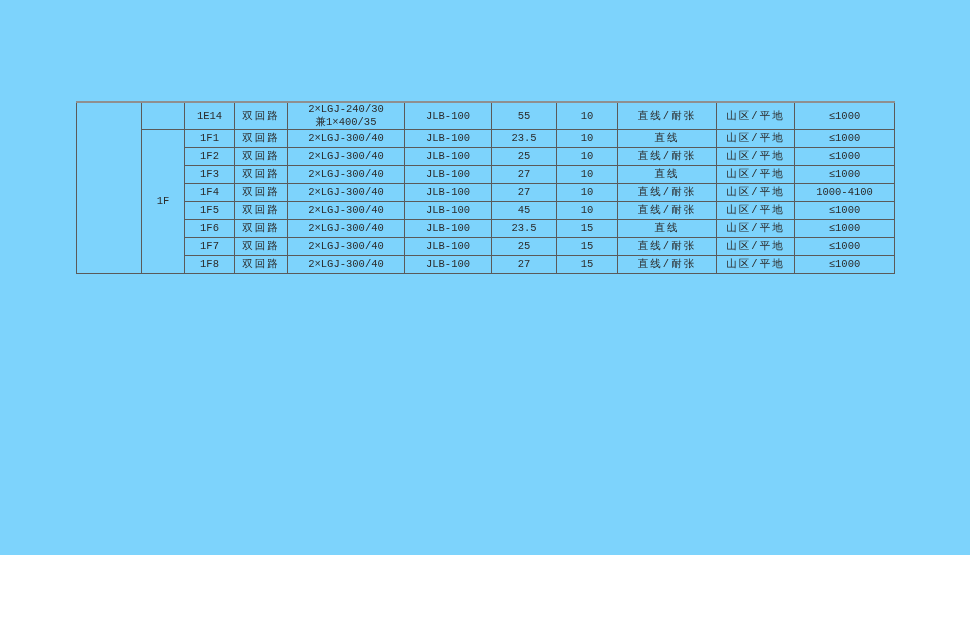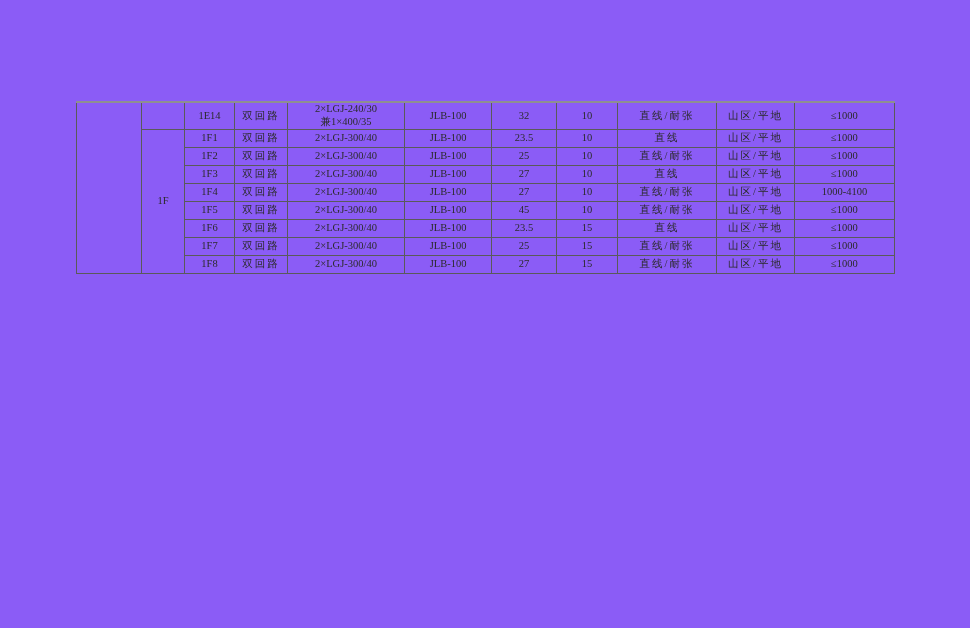--- a/index.html
+++ b/index.html
@@ -3,23 +3,23 @@
 <meta charset="utf-8">
 <style>
   html, body {
     margin: 0;
     padding: 0;
     background: #ffffff;
   }
   .page {
     position: relative;
     width: 970px;
-    height: 628px;
-    background: #8b5cf6;
-    font-family: Liberation Serif, serif;
+    height: 555px;
+    background: #7dd3fc;
+    font-family: Liberation Mono, monospace;
     color: #2b2b2b;
     overflow: hidden;
   }
   table.spec-table {
     position: absolute;
     left: 76px;
     top: 101px;
     width: 818px;
     border-collapse: collapse;
     table-layout: fixed;
@@ -78,21 +78,21 @@
     </colgroup>
     <tbody id="table-body">
         <tr class="first-row">
           <td rowspan="9"></td>
           <td></td>
           <td>1E14</td>
           <td class="zh">双回路</td>
           <td class="pre">2×LGJ-240/30
 兼1×400/35</td>
           <td>JLB-100</td>
-          <td>32</td>
+          <td>55</td>
           <td>10</td>
           <td class="zh">直线/耐张</td>
           <td class="zh">山区/平地</td>
           <td>≤1000</td>
         </tr>
         <tr>
           <td rowspan="8">1F</td>
           <td>1F1</td>
           <td class="zh">双回路</td>
           <td class="pre">2×LGJ-300/40</td>

